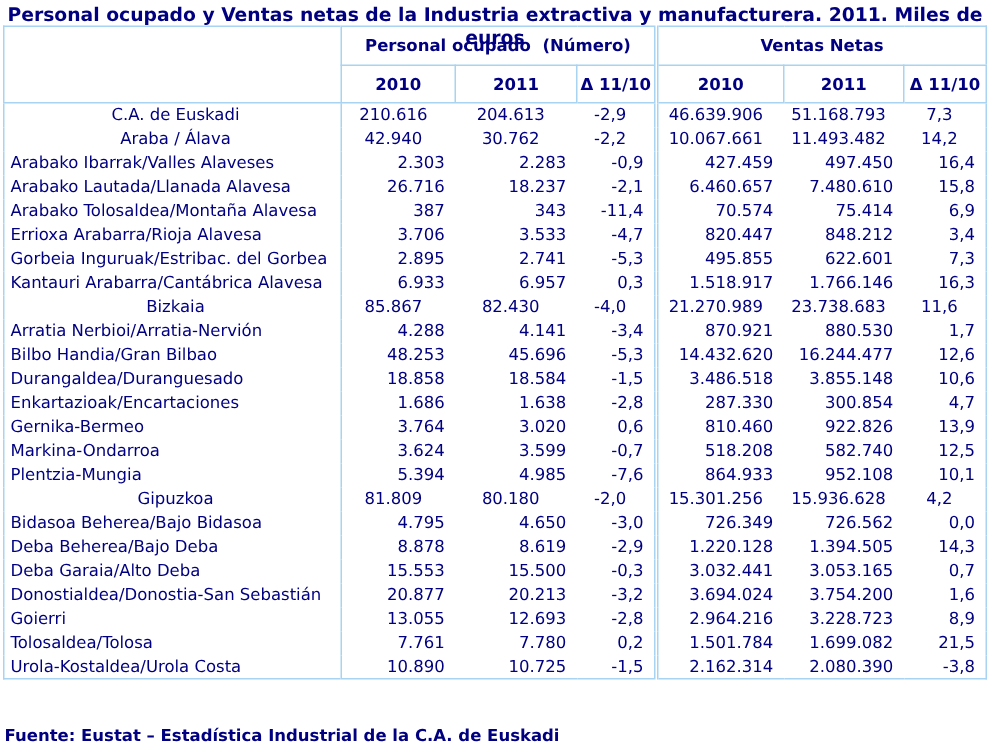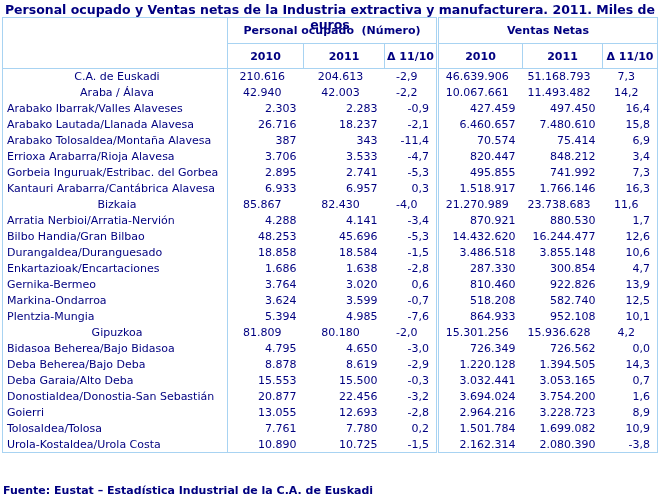--- a/index.html
+++ b/index.html
@@ -111,21 +111,21 @@
         <td class="num c0">210.616</td>
         <td class="num c1">204.613</td>
         <td class="num c2">-2,9</td>
         <td class="num c3">46.639.906</td>
         <td class="num c4">51.168.793</td>
         <td class="num c5">7,3</td>
       </tr>
       <tr class="bold">
         <td class="lbl">Araba / Álava</td>
         <td class="num c0">42.940</td>
-        <td class="num c1">42.003</td>
+        <td class="num c1">30.762</td>
         <td class="num c2">-2,2</td>
         <td class="num c3">10.067.661</td>
         <td class="num c4">11.493.482</td>
         <td class="num c5">14,2</td>
       </tr>
       <tr>
         <td class="lbl">Arabako Ibarrak/Valles Alaveses</td>
         <td class="num c0">2.303</td>
         <td class="num c1">2.283</td>
         <td class="num c2">-0,9</td>
@@ -159,21 +159,21 @@
         <td class="num c3">820.447</td>
         <td class="num c4">848.212</td>
         <td class="num c5">3,4</td>
       </tr>
       <tr>
         <td class="lbl">Gorbeia Inguruak/Estribac. del Gorbea</td>
         <td class="num c0">2.895</td>
         <td class="num c1">2.741</td>
         <td class="num c2">-5,3</td>
         <td class="num c3">495.855</td>
-        <td class="num c4">741.992</td>
+        <td class="num c4">622.601</td>
         <td class="num c5">7,3</td>
       </tr>
       <tr>
         <td class="lbl">Kantauri Arabarra/Cantábrica Alavesa</td>
         <td class="num c0">6.933</td>
         <td class="num c1">6.957</td>
         <td class="num c2">0,3</td>
         <td class="num c3">1.518.917</td>
         <td class="num c4">1.766.146</td>
         <td class="num c5">16,3</td>
@@ -282,21 +282,21 @@
         <td class="num c0">15.553</td>
         <td class="num c1">15.500</td>
         <td class="num c2">-0,3</td>
         <td class="num c3">3.032.441</td>
         <td class="num c4">3.053.165</td>
         <td class="num c5">0,7</td>
       </tr>
       <tr>
         <td class="lbl">Donostialdea/Donostia-San Sebastián</td>
         <td class="num c0">20.877</td>
-        <td class="num c1">22.456</td>
+        <td class="num c1">20.213</td>
         <td class="num c2">-3,2</td>
         <td class="num c3">3.694.024</td>
         <td class="num c4">3.754.200</td>
         <td class="num c5">1,6</td>
       </tr>
       <tr>
         <td class="lbl">Goierri</td>
         <td class="num c0">13.055</td>
         <td class="num c1">12.693</td>
         <td class="num c2">-2,8</td>
@@ -304,21 +304,21 @@
         <td class="num c4">3.228.723</td>
         <td class="num c5">8,9</td>
       </tr>
       <tr>
         <td class="lbl">Tolosaldea/Tolosa</td>
         <td class="num c0">7.761</td>
         <td class="num c1">7.780</td>
         <td class="num c2">0,2</td>
         <td class="num c3">1.501.784</td>
         <td class="num c4">1.699.082</td>
-        <td class="num c5">10,9</td>
+        <td class="num c5">21,5</td>
       </tr>
       <tr>
         <td class="lbl">Urola-Kostaldea/Urola Costa</td>
         <td class="num c0">10.890</td>
         <td class="num c1">10.725</td>
         <td class="num c2">-1,5</td>
         <td class="num c3">2.162.314</td>
         <td class="num c4">2.080.390</td>
         <td class="num c5">-3,8</td>
       </tr>

